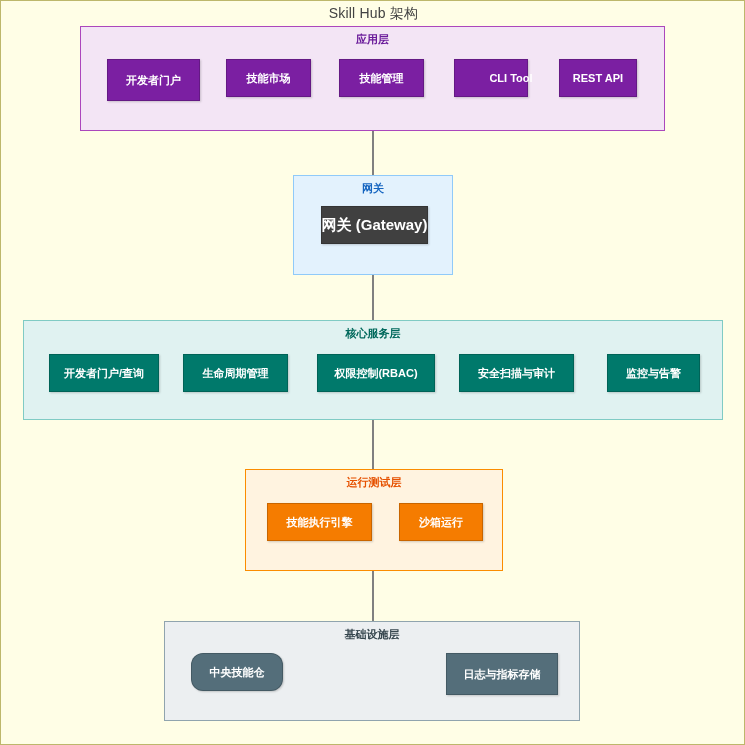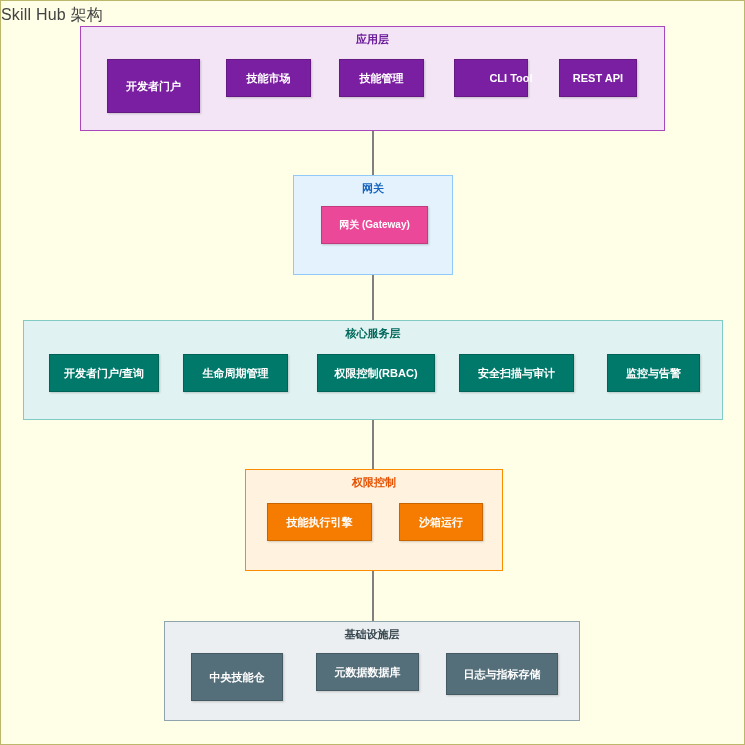--- a/index.html
+++ b/index.html
@@ -21,21 +21,22 @@
     border: 1px solid #bdb76b;
     overflow: hidden;
   }
 
   
   #diagram-title {
     position: absolute;
     left: 0;
     top: 4px;
     width: 745px;
-    font-size: 16px;
+    text-align: center;
+    font-size: 14px;
     color: #424242;
     letter-spacing: 0.2px;
     white-space: nowrap;
   }
 
   
   .connector {
     position: absolute;
     width: 2px;
     background: #808080;
@@ -81,41 +82,41 @@
     font-weight: bold;
     color: #ffffff;
     border: 1px solid rgba(0,0,0,0.18);
     box-shadow: 1px 1px 2px rgba(0,0,0,0.18);
     line-height: 1.15;
     padding: 0 4px;
     white-space: nowrap;
     user-select: none;
   }
   .node-app     { background: #7b1fa2; }
-  .node-gateway { background: #ec4899; font-size: 10px; }
+  .node-gateway { background: #404040; font-size: 15px; }
   .node-core    { background: #00796b; }
   .node-runtime { background: #f57c00; }
   .node-infra   { background: #546e7a; }
 </style>
 </head>
 <body>
 
 <div id="diagram-root">
 
   <div id="diagram-title">Skill Hub 架构</div>
 
   <div class="connector" style="left:371px; top:129px; height:46px;"></div>
   <div class="connector" style="left:371px; top:273px; height:47px;"></div>
   <div class="connector" style="left:371px; top:418px; height:50px;"></div>
   <div class="connector" style="left:371px; top:570px; height:50px;"></div>
 
   <div class="layer layer-app" style="left:79px; top:25px; width:585px; height:105px;">
     <div class="layer-title" style="top:5px;">应用层</div>
 
-    <div class="node node-app" style="left:26px; top:32px; width:93px; height:54px;">
+    <div class="node node-app" style="left:26px; top:32px; width:93px; height:42px;">
       <span>开发者门户</span>
     </div>
     <div class="node node-app" style="left:145px; top:32px; width:85px; height:38px;">
       <span>技能市场</span>
     </div>
     <div class="node node-app" style="left:258px; top:32px; width:85px; height:38px;">
       <span>技能管理</span>
     </div>
     <div class="node node-app" style="left:373px; top:32px; width:74px; height:38px;padding-left:44px;">
       <span>CLI Tool</span>
@@ -147,37 +148,34 @@
     </div>
     <div class="node node-core" style="left:435px; top:33px; width:115px; height:38px;">
       <span>安全扫描与审计</span>
     </div>
     <div class="node node-core" style="left:583px; top:33px; width:93px; height:38px;">
       <span>监控与告警</span>
     </div>
   </div>
 
   <div class="layer layer-runtime" style="left:244px; top:468px; width:258px; height:102px;">
-    <div class="layer-title" style="top:5px;">权限控制</div>
+    <div class="layer-title" style="top:5px;">运行测试层</div>
 
     <div class="node node-runtime" style="left:21px; top:33px; width:105px; height:38px;">
       <span>技能执行引擎</span>
     </div>
     <div class="node node-runtime" style="left:153px; top:33px; width:84px; height:38px;">
       <span>沙箱运行</span>
     </div>
   </div>
 
   <div class="layer layer-infra" style="left:163px; top:620px; width:416px; height:100px;padding-left:36px;">
     <div class="layer-title" style="top:5px;">基础设施层</div>
 
-    <div class="node node-infra" style="left:26px; top:31px; width:92px; height:48px;">
+    <div class="node node-infra" style="left:26px; top:31px; width:92px; height:38px;border-radius:12px;">
       <span>中央技能仓</span>
-    </div>
-    <div class="node node-infra" style="left:151px; top:31px; width:103px; height:38px;">
-      <span>元数据数据库</span>
     </div>
     <div class="node node-infra" style="left:281px; top:31px; width:112px; height:42px;">
       <span>日志与指标存储</span>
     </div>
   </div>
 
 </div>
 
 </body></html>

